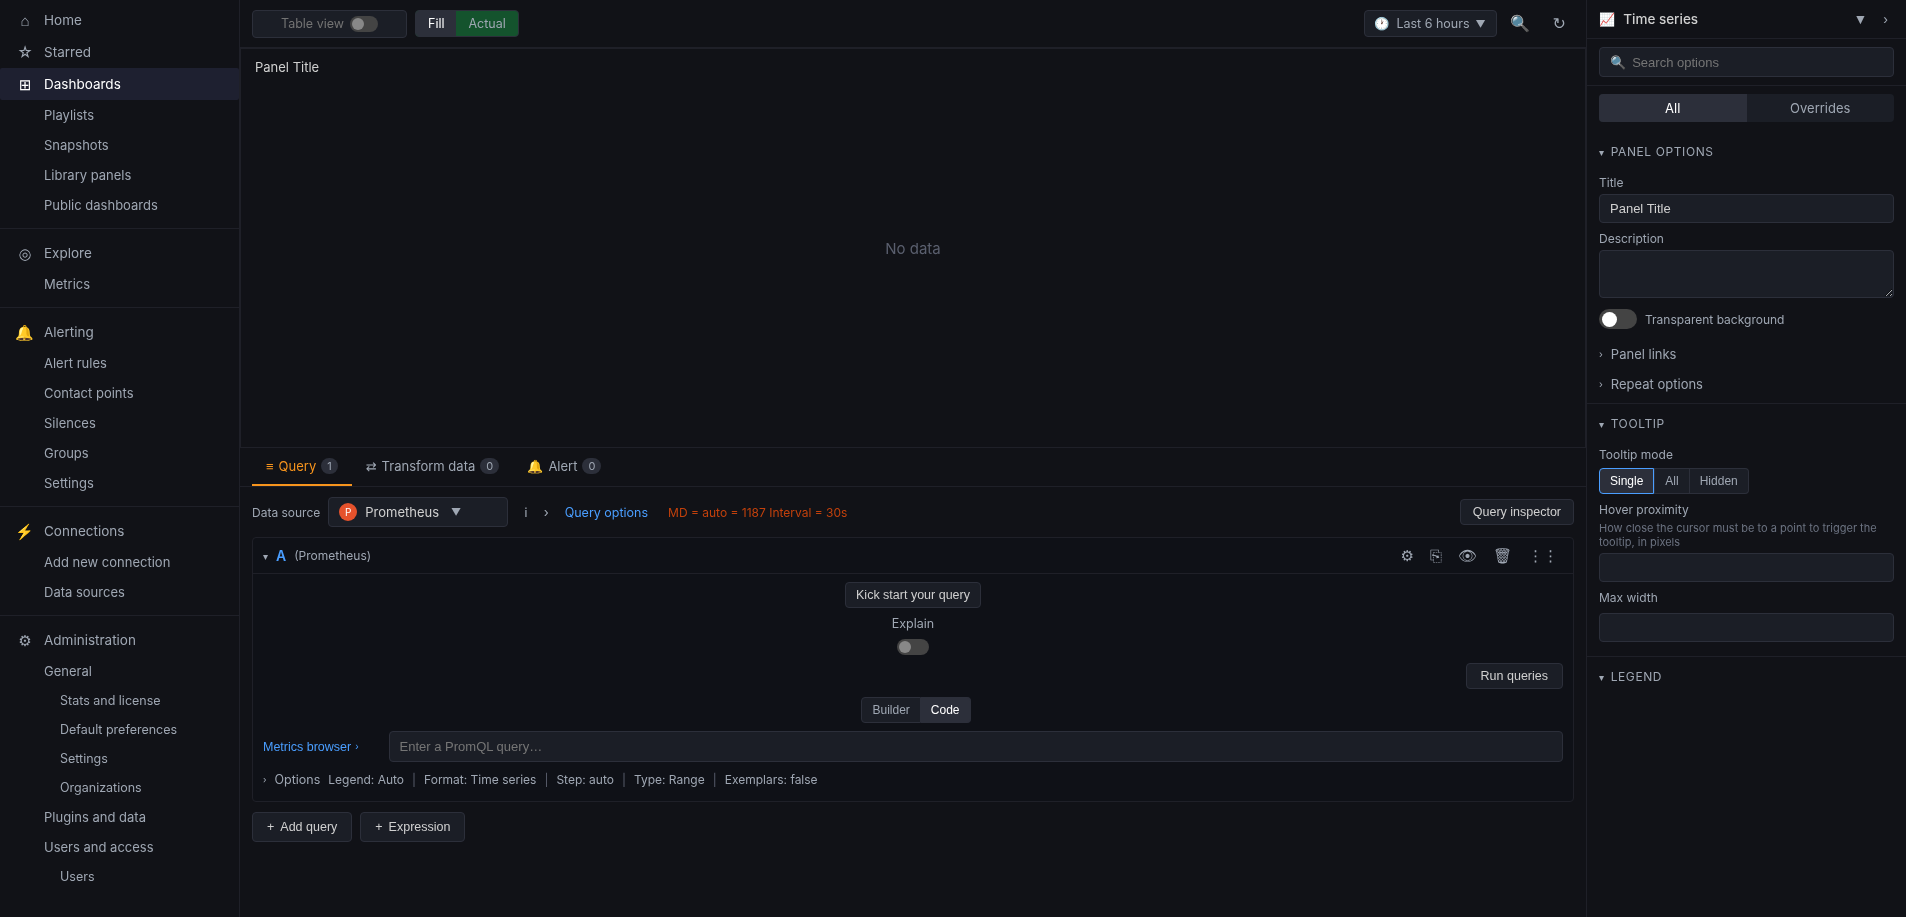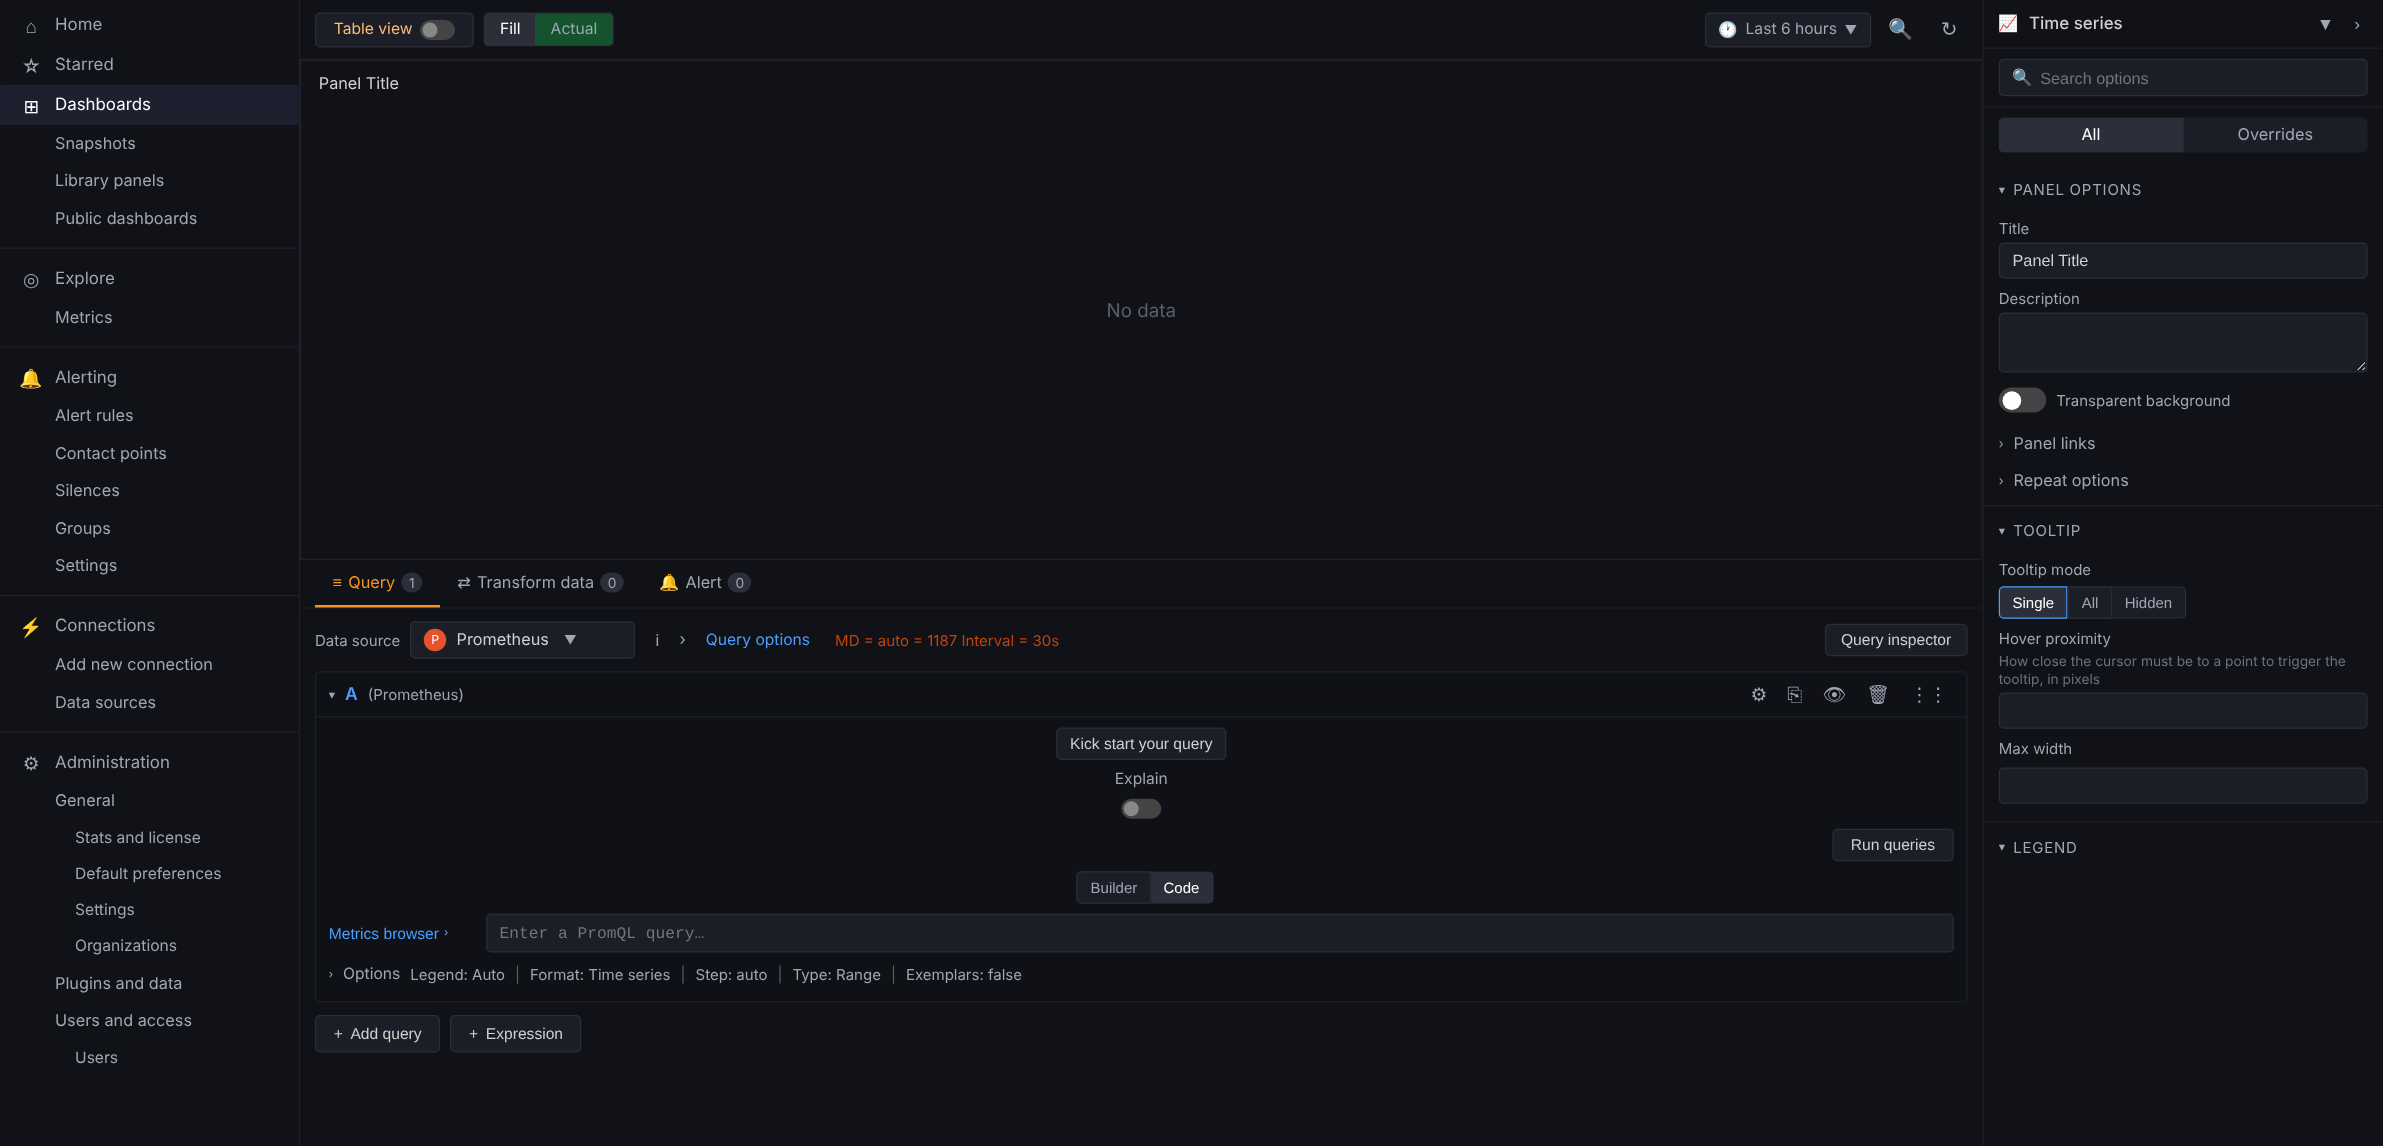--- a/index.html
+++ b/index.html
@@ -19,21 +19,21 @@
     
     #main { flex: 1; display: flex; flex-direction: column; overflow: hidden; background: #111217; }
 
     
     #top-toolbar { display: flex; align-items: center; justify-content: space-between; padding: 6px 12px; background: #111217; border-bottom: 1px solid #1f2028; gap: 8px; height: 48px; }
     .toolbar-left { display: flex; align-items: center; gap: 8px; }
     .toolbar-right { display: flex; align-items: center; gap: 6px; }
     .toggle-group { display: flex; align-items: flex-end; background: #14532d; border: 1px solid #2c2f3a; border-radius: 4px; overflow: hidden; }
     .toggle-btn { padding: 5px 12px; font-size: 12.5px; color: #9fa7b3; cursor: pointer; white-space: nowrap; }
     .toggle-btn.active { background: #2c2f3a; color: #fff; }
-    .table-view-toggle { display: flex; align-items: center; gap: 6px; background: #1b1e26; border: 1px solid #2c2f3a; border-radius: 4px; padding: 5px 14px; font-size: 12.5px; color: #fdba74; cursor: pointer; }
+    .table-view-toggle { display: flex; align-items: center; gap: 6px; background: #1b1e26; border: 1px solid #2c2f3a; border-radius: 4px; padding: 5px 28px; font-size: 12.5px; color: #737373; cursor: pointer; }
     .dot-toggle { width: 28px; height: 16px; background: #444; border-radius: 8px; position: relative; }
     .dot-toggle::after { content: ''; position: absolute; width: 12px; height: 12px; background: #888; border-radius: 50%; top: 2px; left: 2px; }
     .btn-icon { background: none; border: none; color: #9fa7b3; cursor: pointer; font-size: 16px; padding: 5px 8px; display: flex; align-items: center; }
     .time-btn { display: flex; align-items: center; gap: 6px; background: #1b1e26; border: 1px solid #2c2f3a; border-radius: 4px; padding: 5px 10px; color: #9fa7b3; cursor: pointer; font-size: 12.5px; }
 
     
     #panel-area { display: flex; flex-direction: column; flex: 1; overflow: hidden; }
     #panel-canvas { flex: 1; background: #111217; border: 1px solid #1f2028; margin: 0; position: relative; min-height: 300px; max-height: 400px; }
     .panel-title-text { position: absolute; top: 10px; left: 14px; font-size: 13px; color: #d0d0d0; }
     .no-data { position: absolute; top: 50%; left: 50%; transform: translate(-50%, -50%); color: #5a5f6e; font-size: 15px; }
@@ -69,21 +69,21 @@
     .small-toggle::after { content: ''; position: absolute; width: 12px; height: 12px; background: #888; border-radius: 50%; top: 2px; left: 2px; }
     .run-queries-btn { margin-left: auto; background: #1b1e26; border: 1px solid #2c2f3a; border-radius: 4px; padding: 5px 14px; color: #d0d0d0; cursor: pointer; font-size: 12.5px; }
     .builder-code-group { display: flex; gap: 0; margin-left: 6px; }
     .bc-btn { background: #1b1e26; border: 1px solid #2c2f3a; padding: 5px 10px; color: #9fa7b3; cursor: pointer; font-size: 12px; }
     .bc-btn:first-child { border-radius: 4px 0 0 4px; }
     .bc-btn:last-child { border-radius: 0 4px 4px 0; border-left: none; }
     .bc-btn.active { background: #2c2f3a; color: #fff; }
 
     .promql-row { display: flex; align-items: center; gap: 24px; margin-bottom: 8px; }
     .metrics-browser-btn { background: none; border: none; color: #4a9eff; cursor: pointer; font-size: 12.5px; display: flex; align-items: center; gap: 4px; white-space: nowrap; padding: 0 6px 0 0; }
-    .promql-input { flex: 1; background: #1b1e26; border: 1px solid #2c2f3a; border-radius: 4px; padding: 7px 10px; color: #9fa7b3; font-family: Liberation Mono, monospace; font-size: 13px; outline: none; }
+    .promql-input { flex: 1; background: #1b1e26; border: 1px solid #2c2f3a; border-radius: 4px; padding: 7px 10px; color: #9fa7b3; font-family: Liberation Sans, sans-serif; font-size: 13px; outline: none; }
 
     .options-row { display: flex; align-items: center; gap: 8px; padding: 2px 0 6px; color: #9fa7b3; font-size: 12px; cursor: pointer; }
     .options-row .chevron { font-size: 9px; }
     .options-label { color: #9fa7b3; font-size: 12.5px; }
     .options-row span { color: #9fa7b3; }
 
     
     .add-row { display: flex; gap: 8px; margin-top: 6px; }
     .add-btn { display: flex; align-items: center; gap: 6px; background: #1b1e26; border: 1px solid #2c2f3a; border-radius: 4px; padding: 7px 14px; color: #d0d0d0; cursor: pointer; font-size: 12.5px; }
 
@@ -148,20 +148,23 @@
     </div>
     <div class="sidebar-item">
       <span class="icon">☆</span>
       <span>Starred</span>
     </div>
     <div class="sidebar-item active">
       <span class="icon">⊞</span>
       <span>Dashboards</span>
     </div>
     <div class="sidebar-item sub">
+      <span>Playlists</span>
+    </div>
+    <div class="sidebar-item sub">
       <span>Snapshots</span>
     </div>
     <div class="sidebar-item sub">
       <span>Library panels</span>
     </div>
     <div class="sidebar-item sub">
       <span>Public dashboards</span>
     </div>
   </div>
   <hr class="sidebar-divider">

